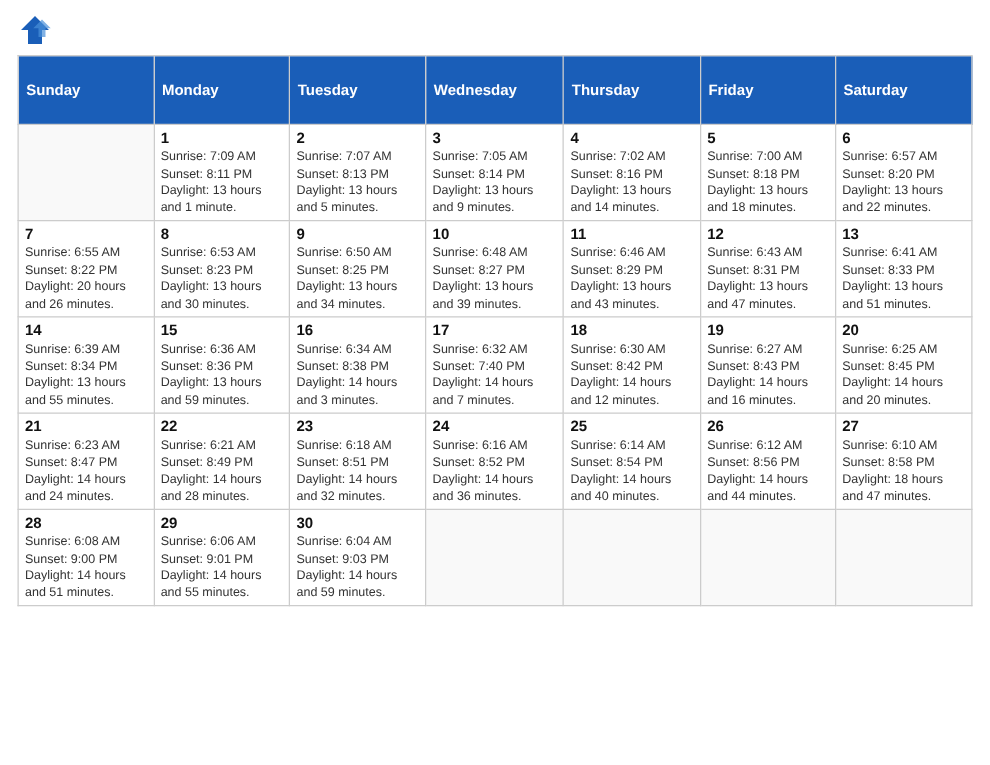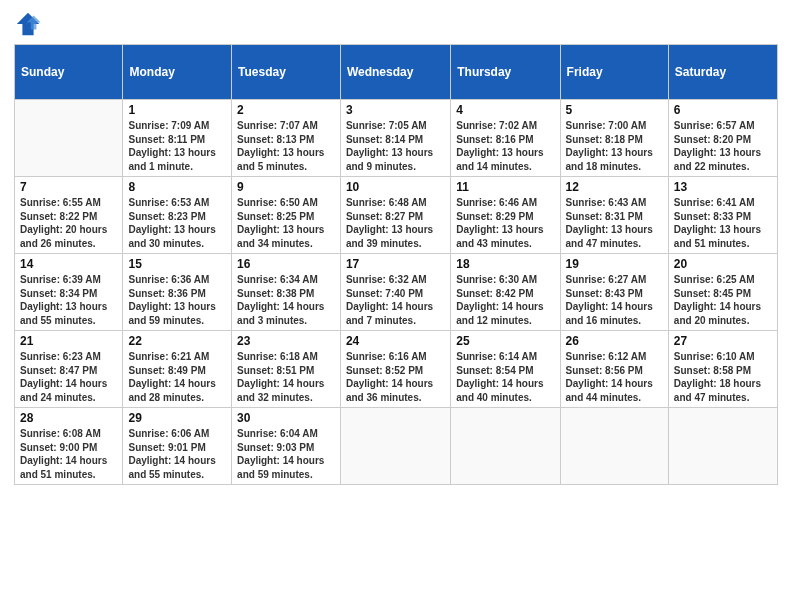--- a/index.html
+++ b/index.html
@@ -74,21 +74,20 @@
     .day-num {
       font-size: 12px;
       font-weight: bold;
       color: #111;
       display: block;
       margin-bottom: 2px;
     }
     .cell-text {
       line-height: 1.35;
       color: #333;
-      font-weight: bold;
     }
     .empty-cell {
       background: #f9f9f9;
     }
   </style>
 </head>
 <body>
 
 <div class="page">
   <div class="header">

